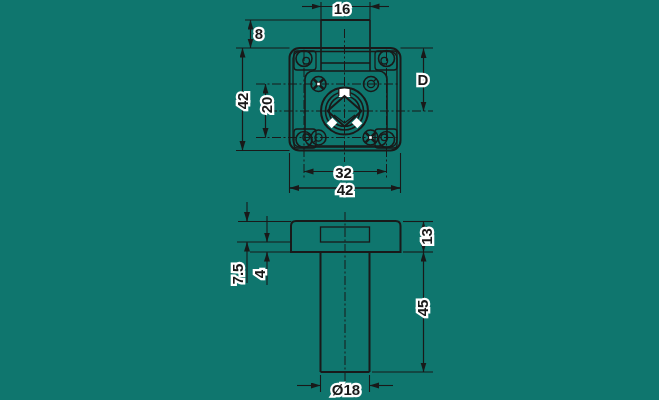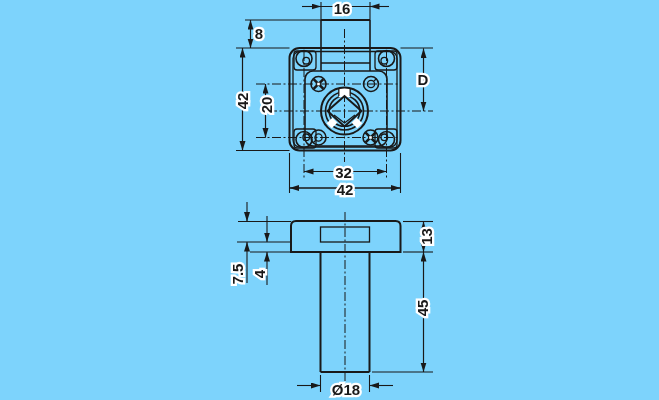--- a/index.html
+++ b/index.html
@@ -1,16 +1,16 @@
 <!DOCTYPE html>
 <html><head>
 <meta charset="utf-8">
 <style>
   html,body{margin:0;padding:0;background:#ffffff;}
-  .stage{position:relative;width:659px;height:400px;background:#7dd3fc;overflow:hidden;}
+  .stage{position:relative;width:659px;height:400px;background:#0f766e;overflow:hidden;}
   .dim-label{
     font-family:"Liberation Sans",sans-serif;
     font-weight:700;font-size:15px;
     fill:#191919;stroke:#ffffff;stroke-width:4.5px;paint-order:stroke;
     text-anchor:middle;dominant-baseline:central;
   }
   .outline{stroke:#191919;fill:none;stroke-width:2;}
   .thin{stroke:#191919;fill:none;stroke-width:1.3;}
   .med{stroke:#191919;fill:none;stroke-width:1.6;}
   .dim{stroke:#191919;fill:none;stroke-width:1.1;}

